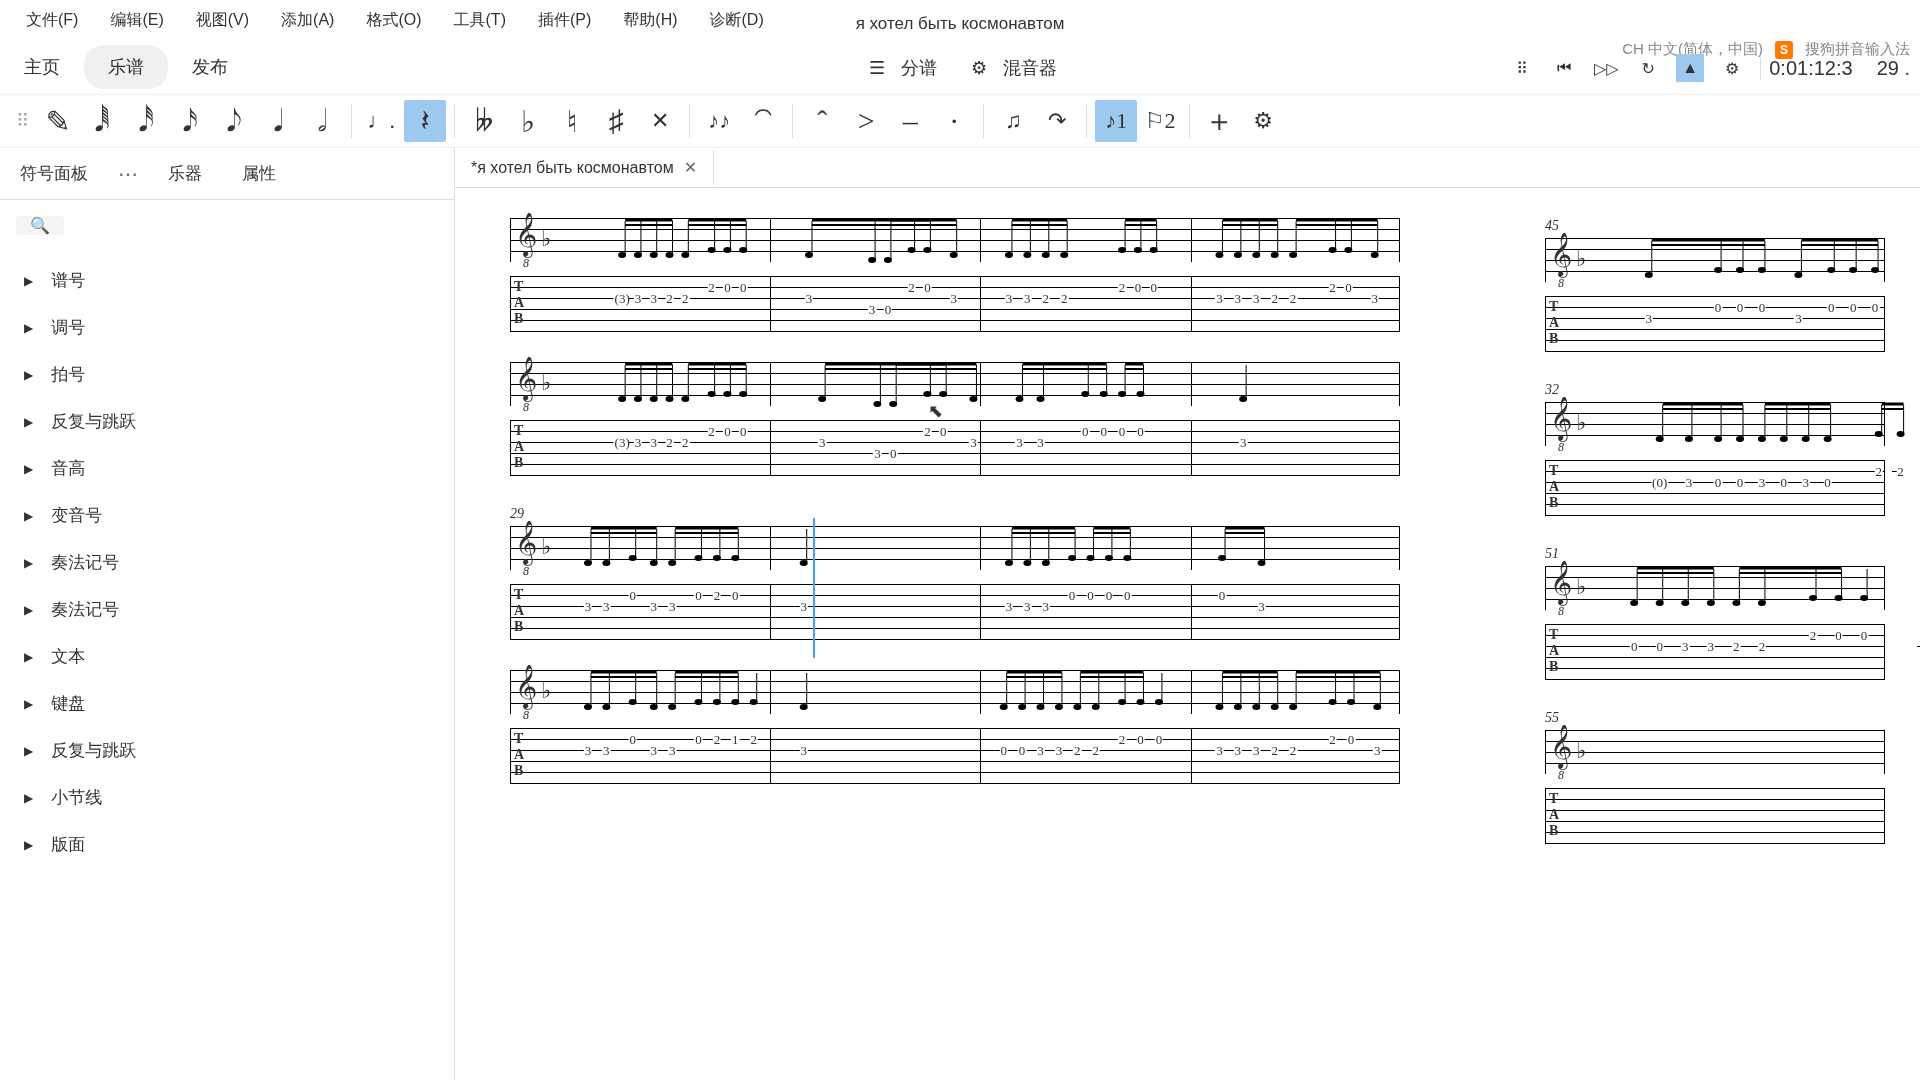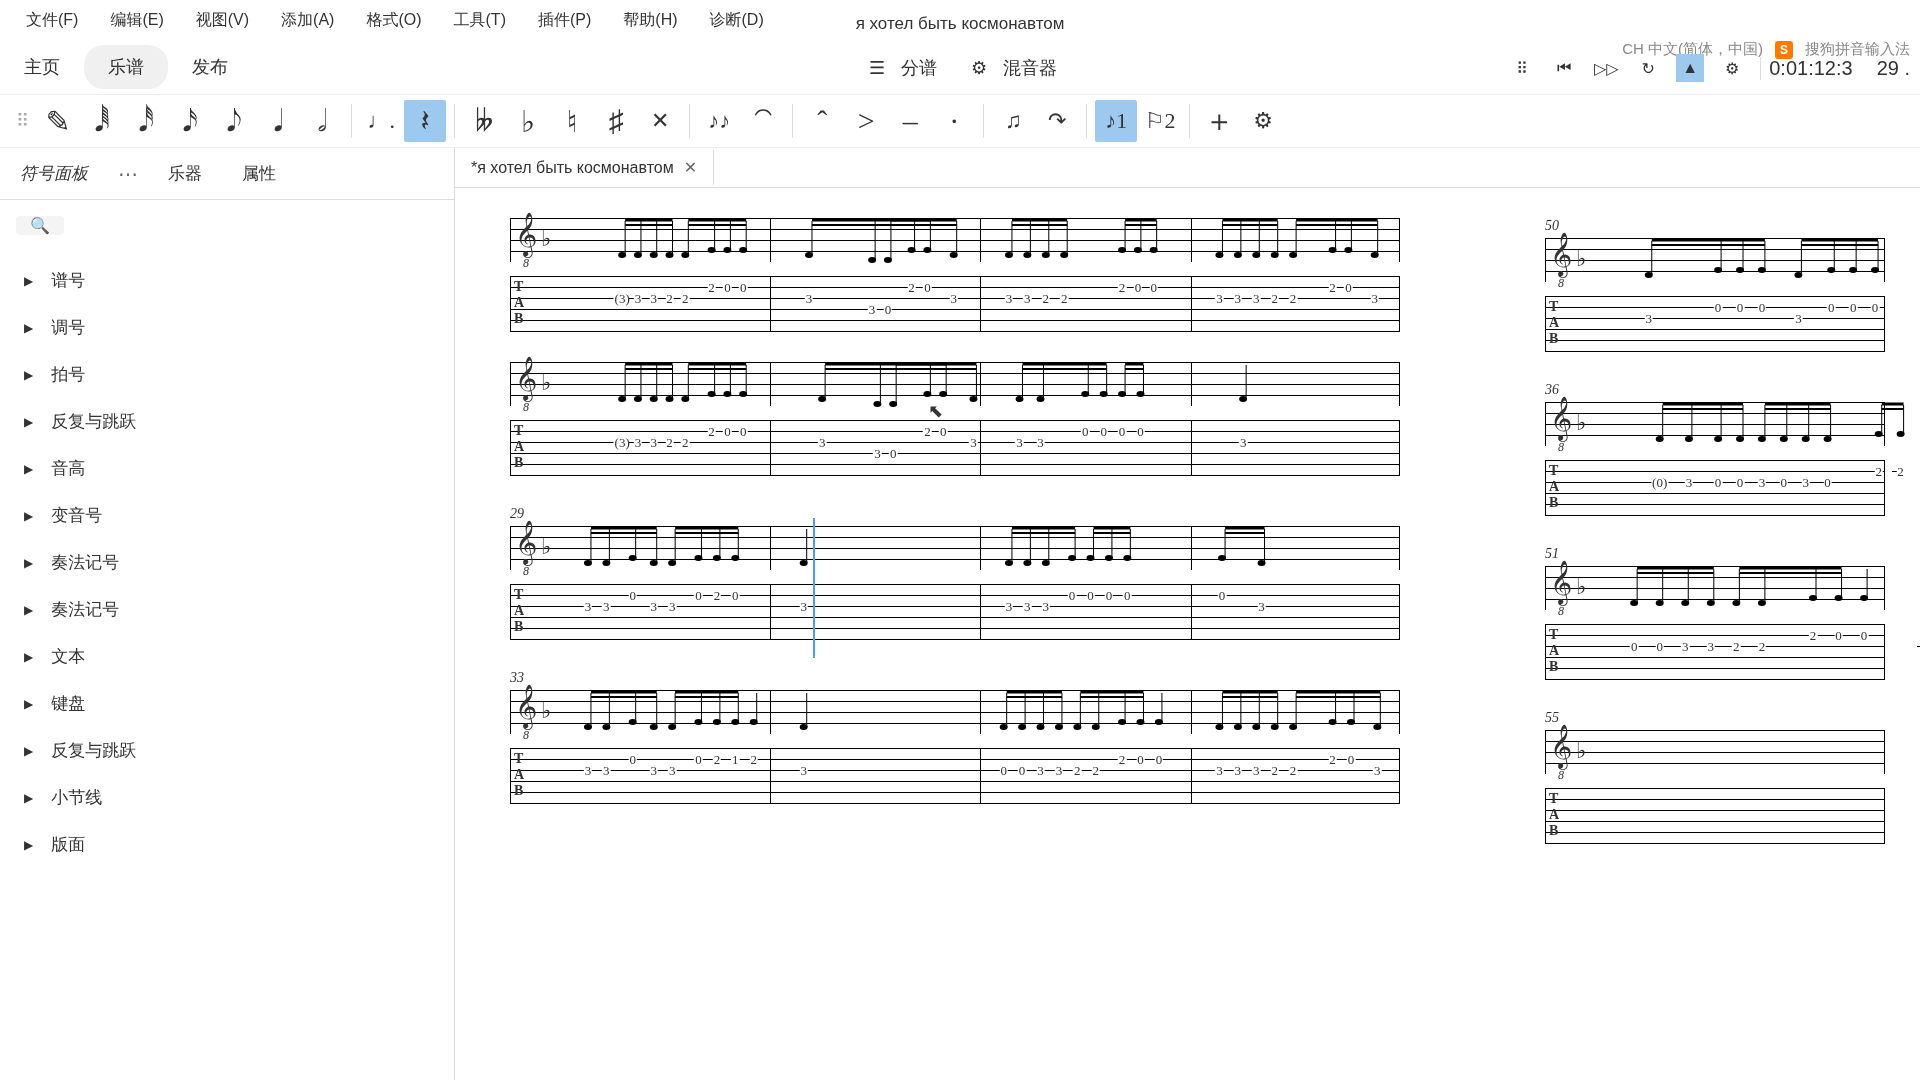--- a/index.html
+++ b/index.html
@@ -32,21 +32,21 @@
 .tb-sep { width: 1px; height: 34px; background: #ddd; margin: 0 6px; }
 .handle { color: #aaa; font-size: 18px; padding: 0 8px; letter-spacing: -2px; }
 
 
 .main { display: flex; height: calc(1080px - 148px); }
 
 
 .sidebar { width: 455px; border-right: 1px solid #ddd; display: flex; flex-direction: column; }
 .sidebar-tabs { display: flex; align-items: center; border-bottom: 1px solid #ddd; font-size: 17px; }
 .stab { padding: 14px 20px; cursor: pointer; }
-.stab.active { border-bottom: 2px solid #333; font-style: italic; }
+.stab.active { border-bottom: 2px solid #333; }
 .dots { padding: 0 10px; color: #666; font-size: 20px; }
 .add-panel-row { display: flex; padding: 16px; gap: 12px; }
 .add-panel { flex: 1; background: #f4f4f4; border-radius: 4px; text-align: center; padding: 12px; color: #444; font-size: 17px; }
 .search-btn { width: 48px; background: #f4f4f4; border-radius: 4px; display: flex; align-items: center; justify-content: center; }
 .tree { padding: 6px 0; }
 .tree-item { display: flex; align-items: center; padding: 12px 24px; font-size: 17px; cursor: pointer; gap: 18px; }
 .tree-arrow { font-size: 12px; color: #333; }
 
 
 .canvas-wrap { flex: 1; position: relative; overflow: hidden; background: #fca5a5; }
@@ -602,21 +602,20 @@
               <span style="position: absolute; height: 1px; background: rgb(0, 0, 0); width: 6px; left: 607.35px; top: 11px;"></span>
               <span class="tn" style="left: 616.35px; top: 12px;">0</span>
               <span style="position: absolute; height: 1px; background: rgb(0, 0, 0); width: 6px; left: 702.075px; top: 11px;"></span>
               <span class="tn" style="left: 711.075px; top: 12px;">0</span>
               <span style="position: absolute; height: 1px; background: rgb(0, 0, 0); width: 6px; left: 741.544px; top: 22px;"></span>
               <span class="tn" style="left: 750.544px; top: 23px;">3</span>
             </div>
             <div class="cursor" style="left: 303px; top: 12px; height: 140px;"></div>
           </div>
           <div class="system">
-            <div class="meas-num">33</div>
             <div class="staff-lines" style="width: 890px;">
               <span class="clef">𝄞</span>
               <span class="clef-8">8</span>
               <span class="flat-sig">♭</span>
               <div class="barline" style="left: 258.5px;"></div>
               <div class="barline" style="left: 469px;"></div>
               <div class="barline" style="left: 679.5px;"></div>
               <svg class="note-svg" width="890" height="60">
                 <line x1="79.94375" x2="145.72500000000002" y1="2" y2="2" stroke="#000" stroke-width="3"></line>
                 <line x1="79.94375" x2="145.72500000000002" y1="7" y2="7" stroke="#000" stroke-width="2"></line>
@@ -749,21 +748,21 @@
               <span class="tn" style="left: 821.587px; top: 12px;">2</span>
               <span style="position: absolute; height: 1px; background: rgb(0, 0, 0); width: 6px; left: 831.006px; top: 11px;"></span>
               <span class="tn" style="left: 840.006px; top: 12px;">0</span>
               <span style="position: absolute; height: 1px; background: rgb(0, 0, 0); width: 6px; left: 857.319px; top: 22px;"></span>
               <span class="tn" style="left: 866.319px; top: 23px;">3</span>
             </div>
           </div>
         </div>
       <div class="page page-side" id="page-side">
           <div class="system">
-            <div class="meas-num">50</div>
+            <div class="meas-num">45</div>
             <div class="staff-lines" style="width: 340px;">
               <span class="clef">𝄞</span>
               <span class="clef-8">8</span>
               <span class="flat-sig">♭</span>
               <svg class="note-svg" width="340" height="60">
                 <line x1="105.75" x2="218.9" y1="2" y2="2" stroke="#000" stroke-width="3"></line>
                 <line x1="105.75" x2="218.9" y1="7" y2="7" stroke="#000" stroke-width="2"></line>
                 <line x1="105.75" x2="105.75" y1="3" y2="37" stroke="#000"></line>
                 <ellipse cx="102.75" cy="37" rx="4" ry="3" fill="#000"></ellipse>
                 <line x1="175.1" x2="175.1" y1="3" y2="32" stroke="#000"></line>
@@ -798,21 +797,21 @@
               <span class="tn" style="left: 252.4px; top: 23px;">3</span>
               <span style="position: absolute; height: 1px; background: rgb(0, 0, 0); width: 6px; left: 276.25px; top: 11px;"></span>
               <span class="tn" style="left: 285.25px; top: 12px;">0</span>
               <span style="position: absolute; height: 1px; background: rgb(0, 0, 0); width: 6px; left: 298.15px; top: 11px;"></span>
               <span class="tn" style="left: 307.15px; top: 12px;">0</span>
               <span style="position: absolute; height: 1px; background: rgb(0, 0, 0); width: 6px; left: 320.05px; top: 11px;"></span>
               <span class="tn" style="left: 329.05px; top: 12px;">0</span>
             </div>
           </div>
           <div class="system">
-            <div class="meas-num">36</div>
+            <div class="meas-num">32</div>
             <div class="staff-lines" style="width: 340px;">
               <span class="clef">𝄞</span>
               <span class="clef-8">8</span>
               <span class="flat-sig">♭</span>
               <svg class="note-svg" width="340" height="60">
                 <line x1="116.7" x2="197" y1="2" y2="2" stroke="#000" stroke-width="3"></line>
                 <line x1="116.7" x2="197" y1="7" y2="7" stroke="#000" stroke-width="2"></line>
                 <line x1="116.7" x2="116.7" y1="3" y2="37" stroke="#000"></line>
                 <ellipse cx="113.7" cy="37" rx="4" ry="3" fill="#000"></ellipse>
                 <line x1="145.89999999999998" x2="145.89999999999998" y1="3" y2="37" stroke="#000"></line>

